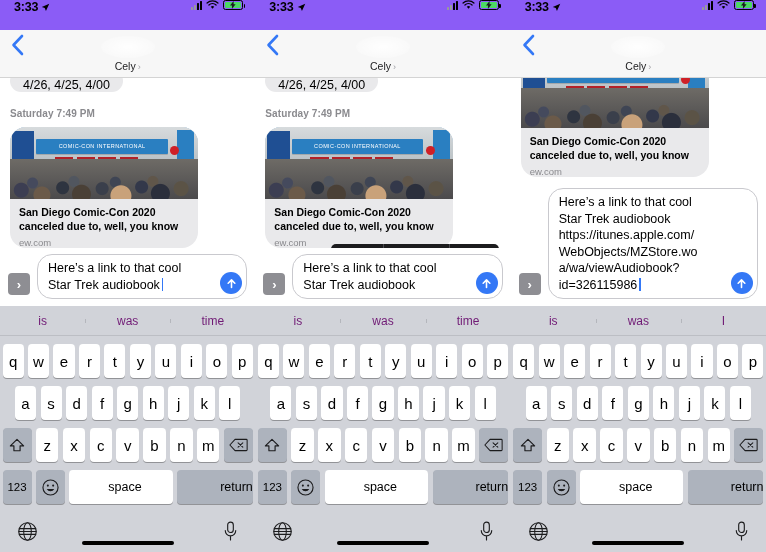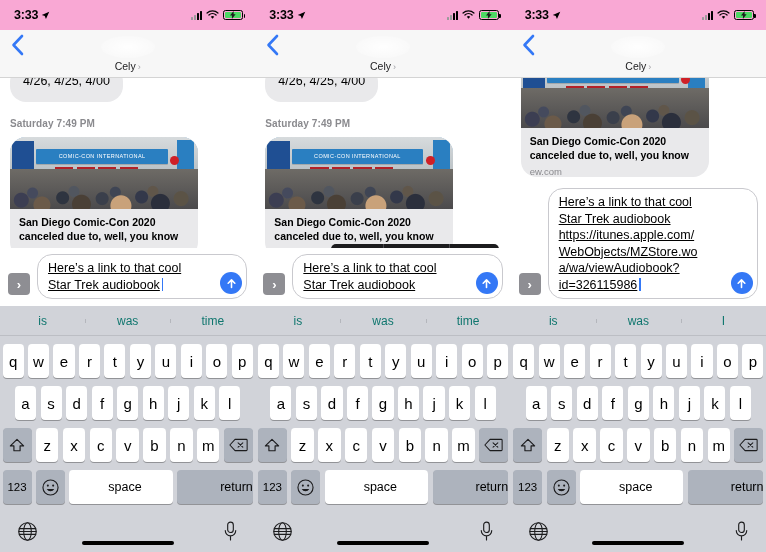--- a/index.html
+++ b/index.html
@@ -14,22 +14,22 @@
     width: 255.33px; height: 552px;
     position: relative;
     background: #ffffff;
     overflow: hidden;
     display: flex; flex-direction: column;
   }
 
   
   .statusbar {
     height: 30px; flex: 0 0 30px;
-    background: #f9a8d4;
-    display: flex; align-items: center; justify-content: space-between;
+    background: #8b5cf6;
+    display: flex; align-items: flex-start; justify-content: space-between;
     padding: 0 12px 0 14px;
   }
   .status-time {
     font-size: 12.5px; font-weight: bold; color: #000;
     letter-spacing: -0.2px;
     display: flex; align-items: center; gap: 3px;
   }
   .loc-arrow { display: inline-block; width: 9px; height: 9px; }
   .status-right { display: flex; align-items: center; gap: 4px; }
   .sig { display: flex; align-items: flex-end; gap: 1px; height: 9px; }
@@ -79,21 +79,21 @@
     flex: 1 1 auto;
     position: relative;
     background: #ffffff;
     overflow: hidden;
     padding: 0 10px;
   }
   .cut-bubble {
     margin-top: -12px;
     background: #e9e9eb; color: #000;
     border-radius: 16px;
-    padding: 8px 13px 28px;
+    padding: 8px 13px 14px;
     font-size: 12.5px;
     display: inline-block;
     max-width: 72%;
     overflow: hidden;
     height: 22px;
   }
   .daystamp {
     text-align: left;
     font-size: 10px; color: #8a8a8e;
     margin: 12px 0 8px;
@@ -175,21 +175,20 @@
     margin-bottom: 4px;
   }
   .inputbox {
     flex: 1 1 auto;
     border: 1px solid #c9c9ce;
     border-radius: 15px;
     min-height: 30px;
     padding: 5px 54px 5px 10px;
     position: relative;
     background: #fff;
-    text-decoration: underline;
   }
   .inputtext {
     font-size: 12.5px; line-height: 1.32; color: #000;
     word-break: break-word; white-space: pre-line;
   }
   .caret {
     display:inline-block; width:1.3px; height:13px;
     background:#3478f6; vertical-align:-2px; margin-left:2px;
   }
   .send-btn {
@@ -232,21 +231,21 @@
     padding-bottom: 0;
     user-select: none;
   }
   .suggest {
     height: 30px;
     display: flex; align-items: center;
     border-bottom: 0.5px solid #bcbec4;
   }
   .sug {
     flex: 1; text-align: center;
-    font-size: 12px; color: #0f766e;
+    font-size: 12px; color: #701a75;
     position: relative;
   }
   .sug + .sug::before {
     content:""; position:absolute; left:0; top:5px; bottom:5px;
     width:0.5px; background:#b4b6bc;
   }
   .krow { display:flex; justify-content:center; gap:4.4px; margin-top:8px; padding: 0 2.5px; }
   .krow.r2 { padding: 0 15px; }
   .key {
     background:#fff; border-radius:4px;

